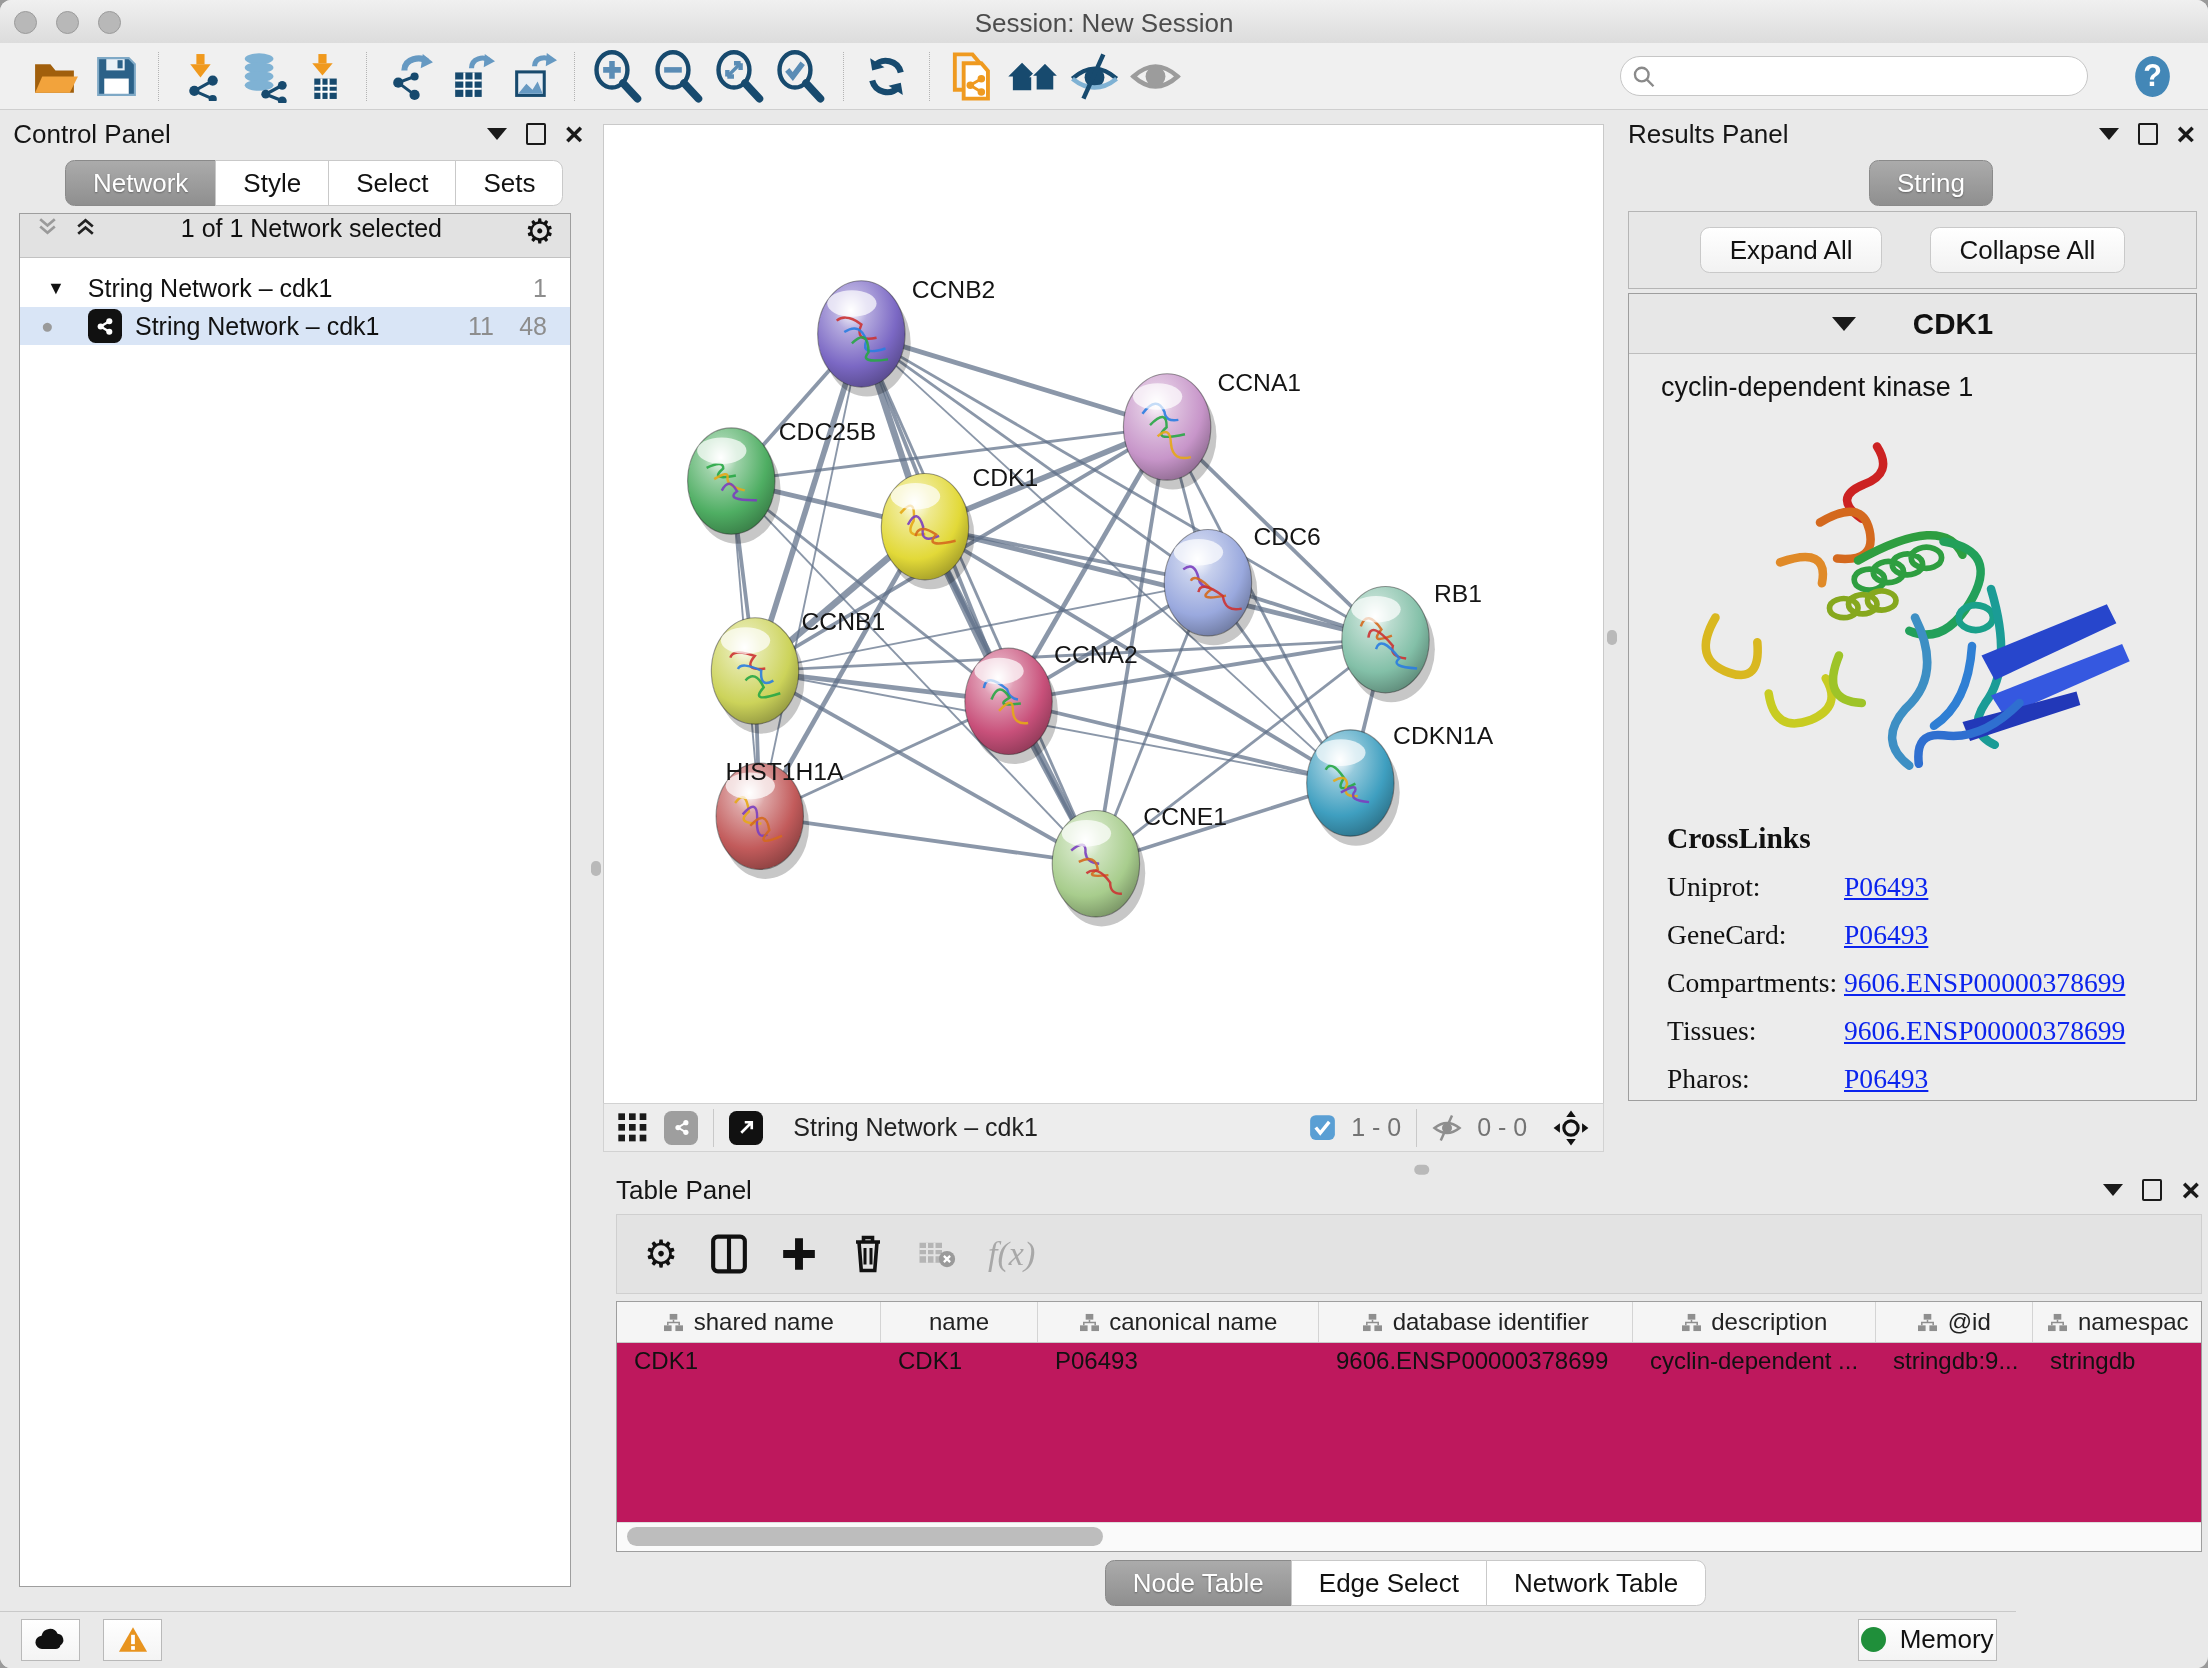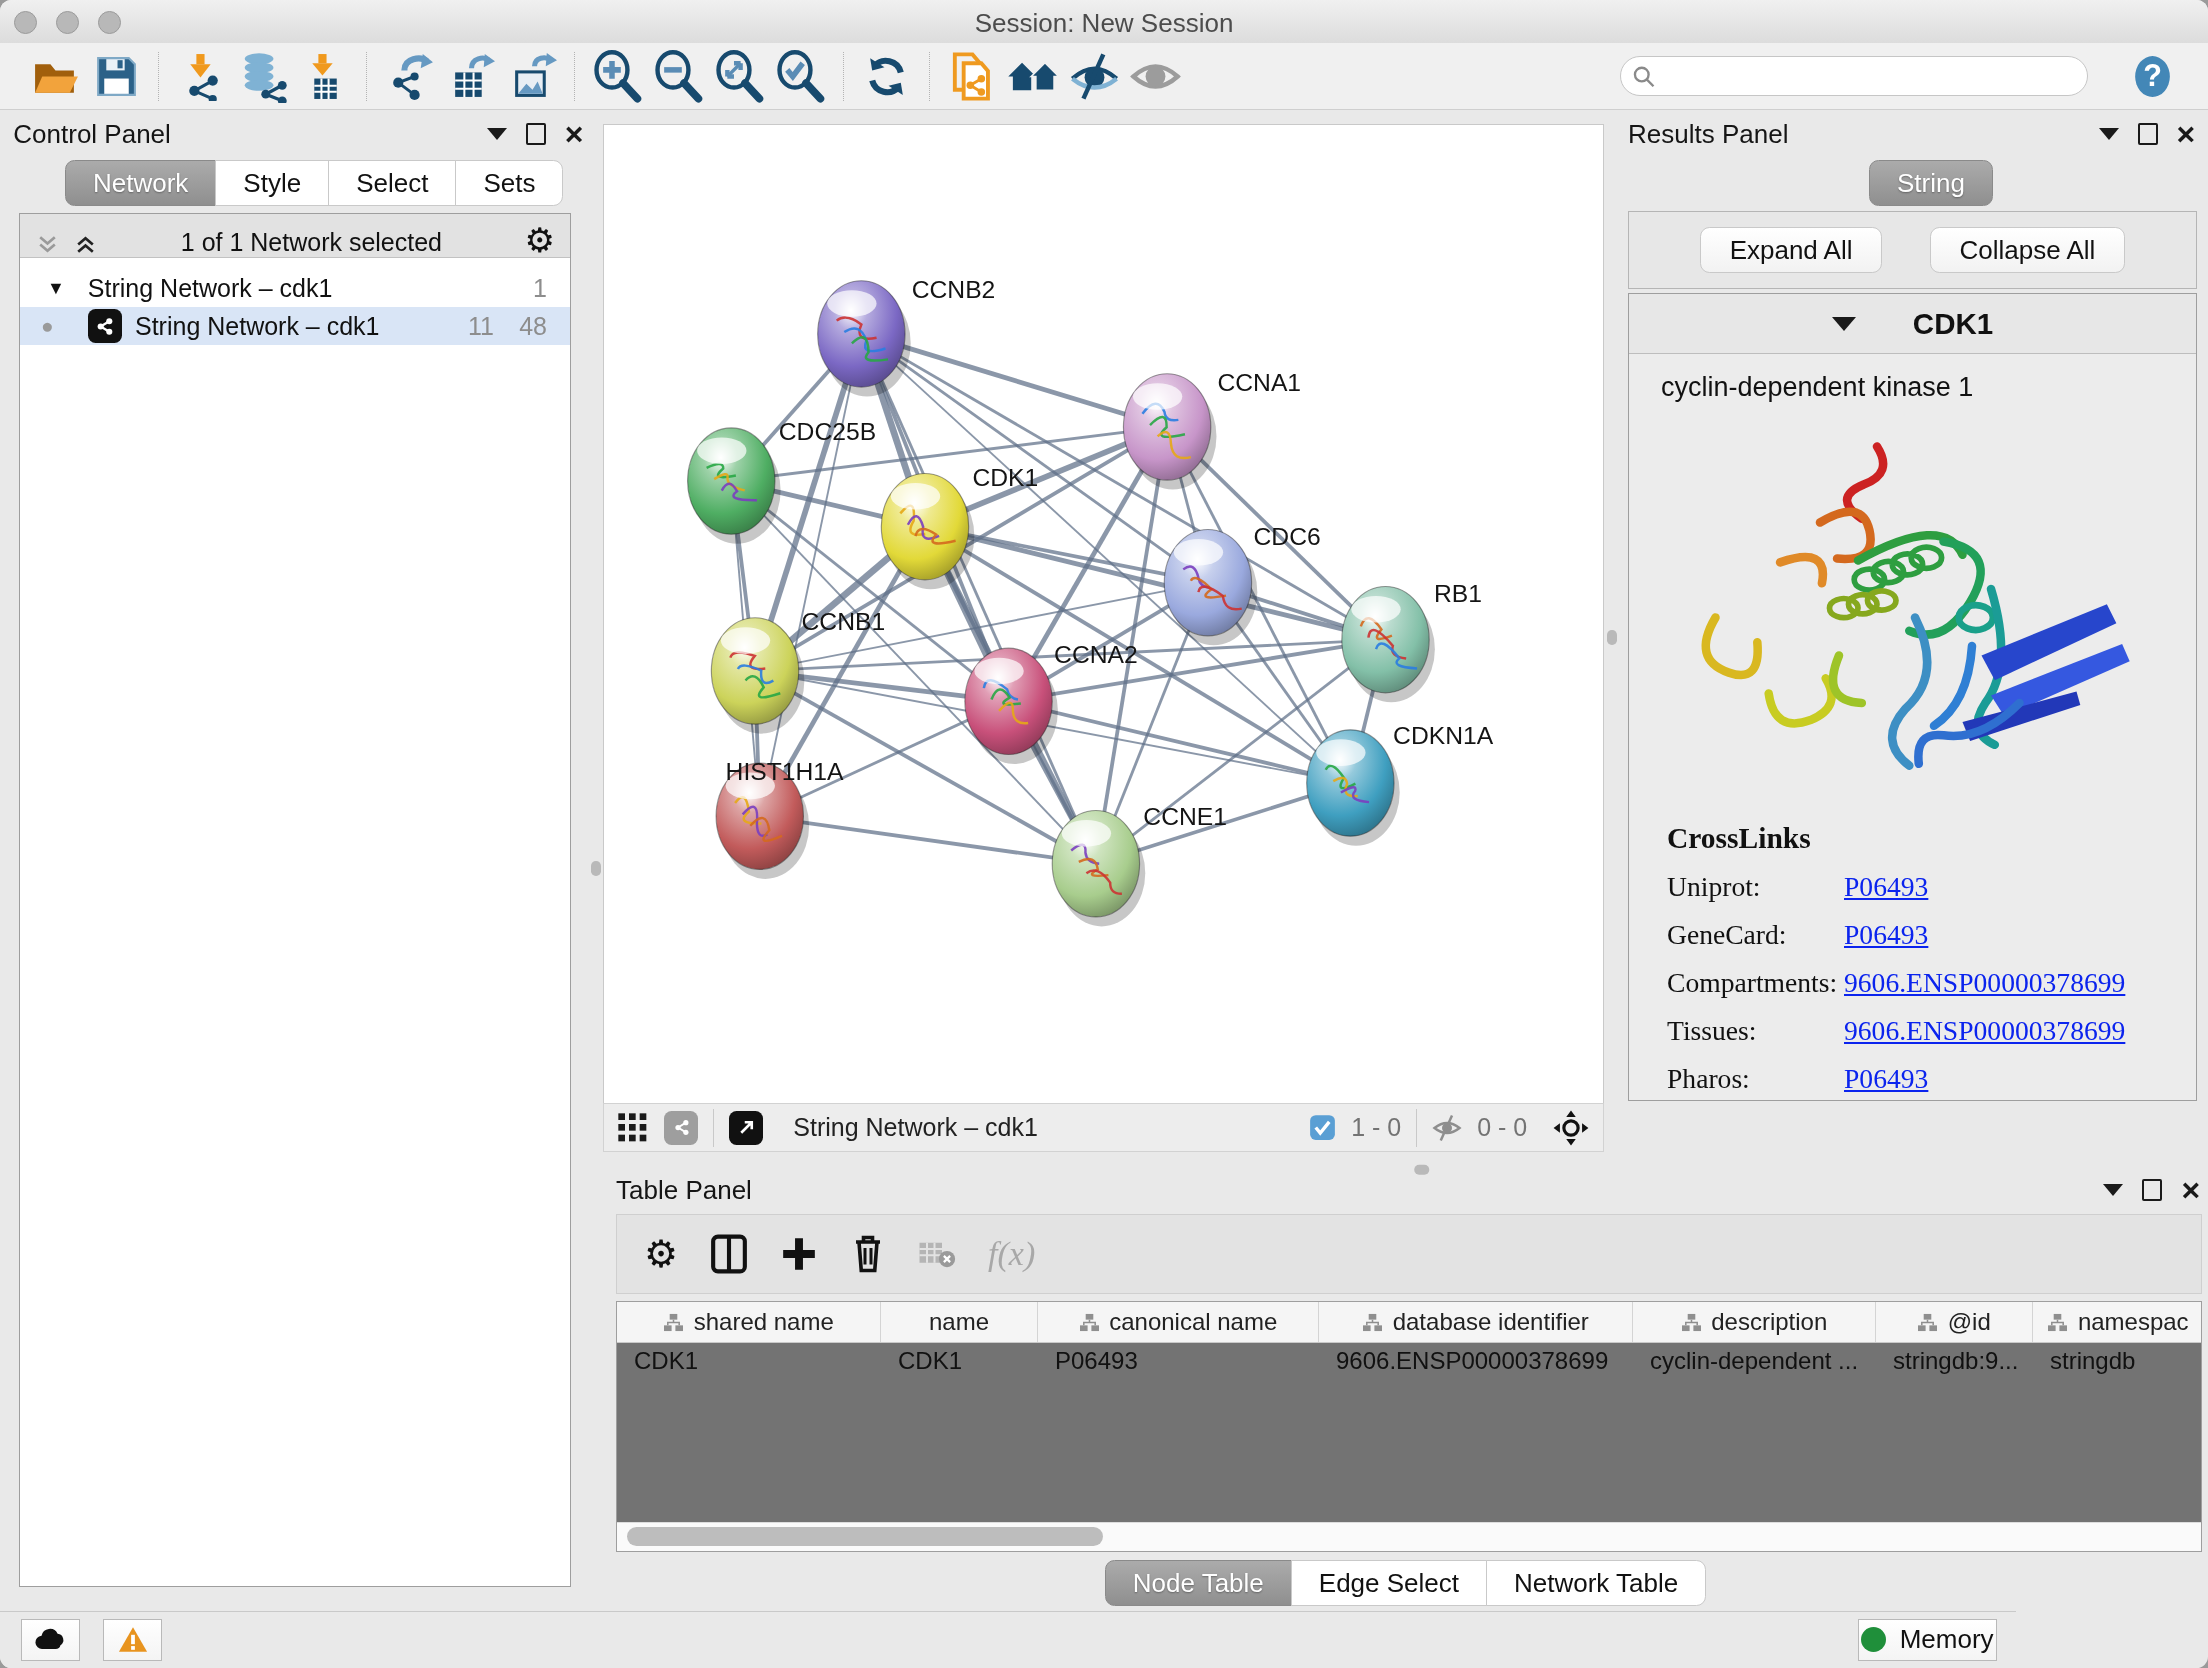--- a/index.html
+++ b/index.html
@@ -35,21 +35,21 @@
        align-items:center;font-size:26px;color:#111;margin-left:-1px;}
   .tab:first-child{border-radius:9.5px 0 0 9.5px;margin-left:0;}
   .tab:last-child{border-radius:0 9.5px 9.5px 0;}
   .tab.sel{background:linear-gradient(#ababab,#8f8f8f);color:#fff;text-shadow:0 1px 1.9px rgba(0,0,0,.35);
        border-color:#8a8a8a;}
   .tab.single{border-radius:9.5px;}
   .mac-btn{height:44px;padding:0 28.5px;background:linear-gradient(#ffffff,#f2f2f2);
      border:1px solid #c9c9c9;border-radius:9.5px;font-size:26px;display:flex;align-items:center;color:#111;}
   
   #cp-box{left:19px;top:213px;width:550px;height:1372px;border:1.9px solid #9e9e9e;background:#e2e2e2;}
-  #cp-box-head{position:absolute;left:0;top:0;width:100%;height:44px;display:flex;align-items:flex-end;
+  #cp-box-head{position:absolute;left:0;top:0;width:100%;height:44px;display:flex;align-items:flex-start;
      padding:0 15px;box-sizing:border-box;gap:13.3px;border-bottom:1px solid #c2c2c2;}
   #cp-list{position:absolute;left:0;top:44px;width:100%;height:calc(100% - 44px);background:#fff;}
   .tree-row{position:relative;height:38px;display:flex;align-items:center;font-size:25px;}
   .tree-row .cnt{color:#8d8d8d;}
   .sel-row{background:#d9e5f6;}
   .share-chip{width:34px;height:34px;border-radius:7.6px;background:#111;display:flex;
      align-items:center;justify-content:center;}
   
   #net-canvas{left:603px;top:124px;width:1001px;height:980px;background:#fff;
      border:1px solid #c9c9c9;box-sizing:border-box;}
@@ -69,21 +69,21 @@
   #rp-name{font-size:29.5px;font-weight:bold;}
   #rp-desc{position:absolute;left:32px;top:78px;font-size:27px;}
   #crosslinks{position:absolute;left:38px;top:528px;width:495px;}
   #cl-title{font-size:29.5px;font-weight:bold;font-family:"Liberation Serif",serif;}
   .cl-row{display:flex;margin-top:16px;font-size:27.6px;font-family:"Liberation Serif",serif;}
   .cl-row .lbl{width:177px;flex:0 0 auto;color:#111;}
   .cl-row a{color:#0b24ee;text-decoration:underline;}
   
   #tp-toolbar{left:616px;top:1214px;width:1586px;height:80px;background:#e3e3e3;
      border:1px solid #cfcfcf;box-sizing:border-box;display:flex;align-items:center;gap:32px;padding:0 27px;}
-  #tp-table{left:616px;top:1301px;width:1586px;height:251px;border:1.9px solid #9e9e9e;background:#737373;
+  #tp-table{left:616px;top:1301px;width:1586px;height:251px;border:1.9px solid #9e9e9e;background:#be185d;
      box-sizing:border-box;overflow:hidden;}
   #tp-head{display:flex;height:40px;background:#f5f5f5;border-bottom:1.9px solid #c9c9c9;}
   .th{display:flex;align-items:center;justify-content:center;gap:9.5px;font-size:24px;color:#222;
      border-right:1px solid #d4d4d4;box-sizing:border-box;flex:0 0 auto;overflow:hidden;white-space:nowrap;}
   .tr{display:flex;height:36px;}
   .td{font-size:24px;color:#111;padding:3.8px 17px;box-sizing:border-box;flex:0 0 auto;
       overflow:hidden;white-space:nowrap;}
   #tp-hscroll{position:absolute;left:0;bottom:0;width:100%;height:28.5px;background:#fafafa;
      border-top:1px solid #ddd;}
   #tp-thumb{position:absolute;left:9.5px;top:4.8px;width:476px;height:19px;border-radius:9.5px;background:#bdbdbd;}

